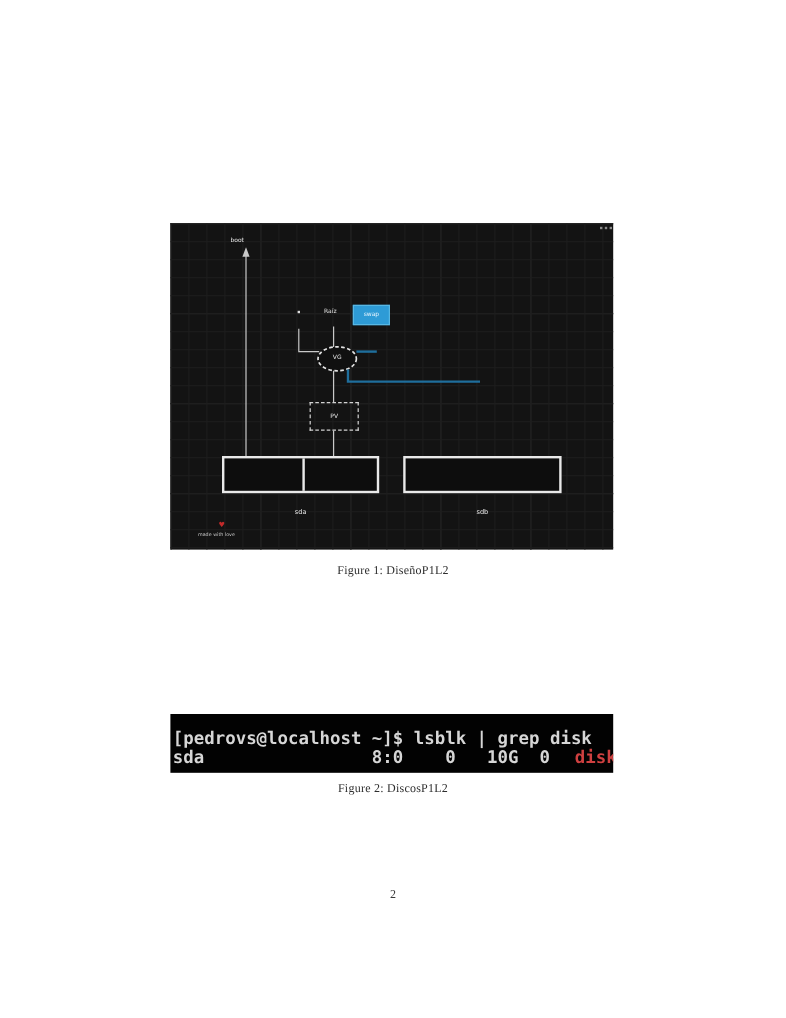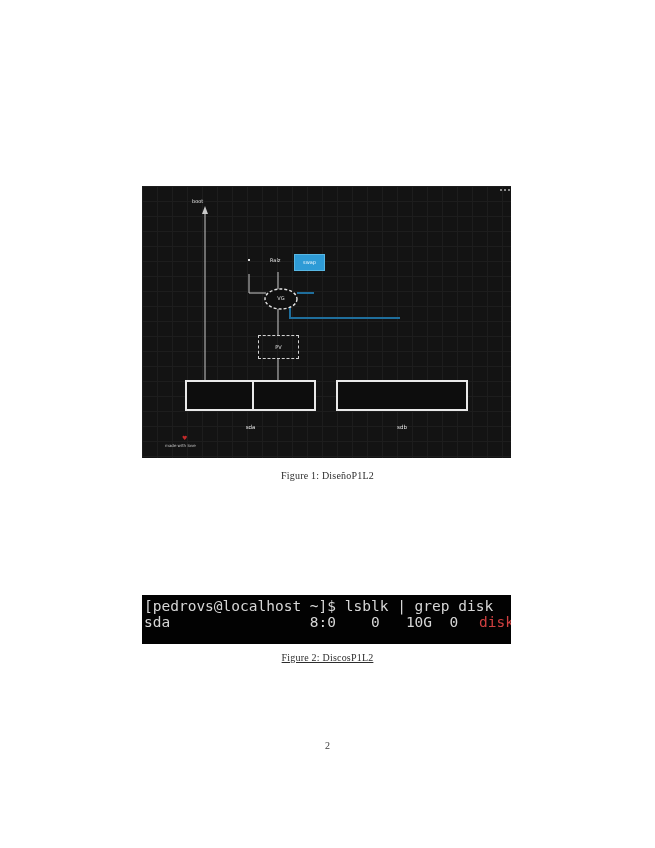--- a/index.html
+++ b/index.html
@@ -59,31 +59,31 @@
     color:#c22a2a; font-family:"DejaVu Sans", sans-serif; line-height:1; }
   .wm-text  { position:absolute; left:23px; top:258px; font-size:4px;
     color:#c6c6c6; font-family:"DejaVu Sans", sans-serif; line-height:1; }
 
   
   .caption {
     position:absolute; left:0; width:655px; text-align:center;
     font-size:10px; color:#2d2d2d; letter-spacing:.2px;
   }
   .caption-1 { top:470px; }
-  .caption-2 { top:652px;text-decoration:underline; }
+  .caption-2 { top:652px; }
   .page-number {
     position:absolute; left:0; top:740px; width:655px; text-align:center;
     font-size:10px; color:#3a3a3a;
   }
 
   
   .terminal {
     position:absolute; left:142px; top:595px; width:369px; height:49px;
-    background:#020202; overflow:hidden; padding:3px 0 0 2px;
-    font-family:"DejaVu Sans Mono", monospace; font-weight:400;
+    background:#020202; overflow:hidden; padding:13px 0 0 2px;
+    font-family:"DejaVu Sans Mono", monospace; font-weight:700;
     font-size:14.5px; line-height:16.3px; color:var(--terminal-fg,#d6d6d6);
   }
   .t-line { white-space:pre; }
   .t-red  { color:var(--terminal-red,#cf4040);margin-left:12px; }
 </style>
 </head>
 <body>
 
 <div class="page">
 

